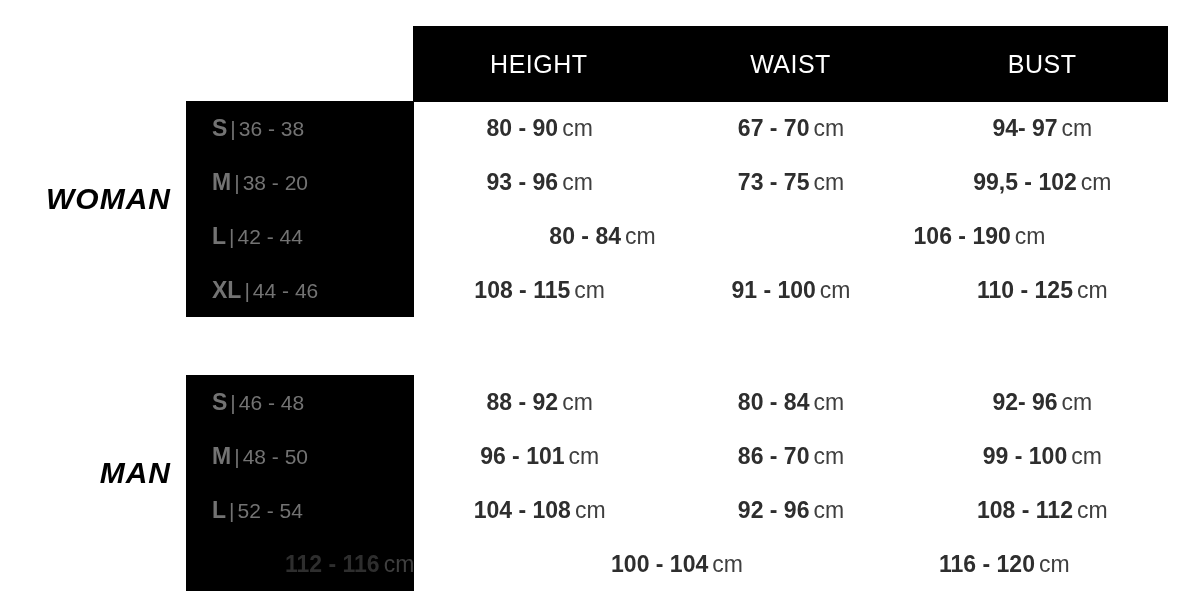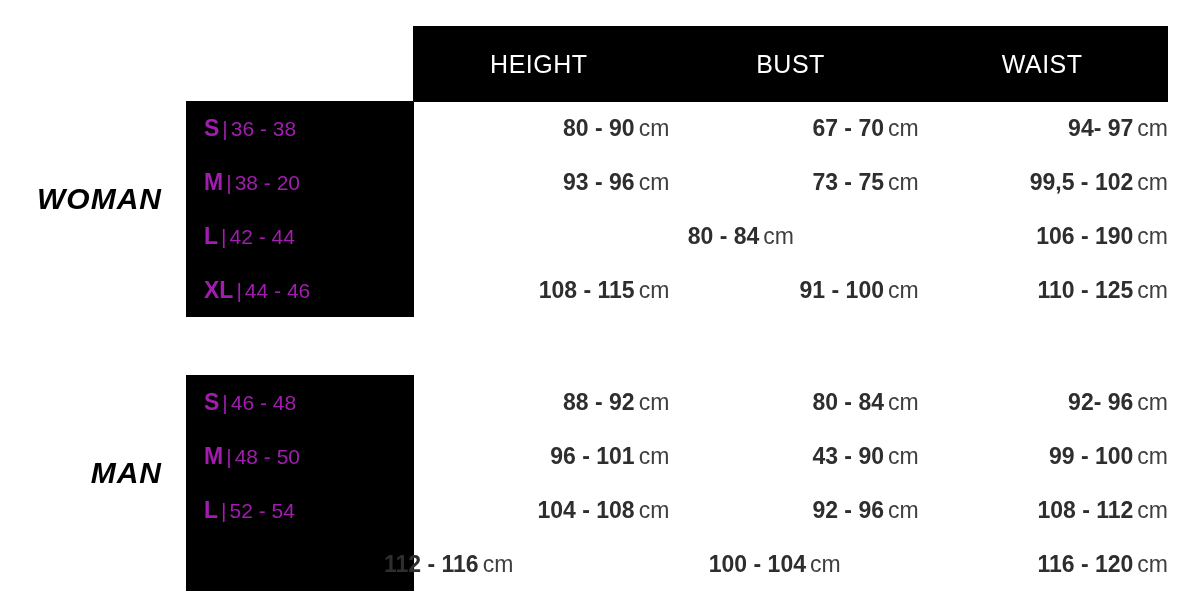--- a/index.html
+++ b/index.html
@@ -63,21 +63,21 @@
     font-size: 25px;
     letter-spacing: 0.5px;
     font-weight: 400;
   }
 
   
   .group-name {
     position: absolute;
     width: 186px;
     text-align: right;
-    padding-right: 24px;
+    padding-right: 15px;
     box-sizing: border-box;
     color: #000000;
     font-size: 30px;
     font-weight: bold;
     font-style: italic;
     letter-spacing: 1px;
   }
   .group-name.woman { left: 0px; top: 182px; }
   .group-name.man   { left: 0px; top: 456px; }
 
@@ -92,42 +92,41 @@
 
   .row {
     display: flex;
     height: 54px;
     align-items: center;
   }
 
   .size-cell {
     width: 228px;
     box-sizing: border-box;
-    padding-left: 12px;
-    color: #a21caf;
+    padding-left: 26px;
+    color: #737373;
     font-size: 21px;
     white-space: nowrap;
-    margin-left: 6px;
   }
   .size-cell .sz {
     font-weight: bold;
     font-size: 23px;
   }
   .size-cell .sep {
     font-weight: normal;
     padding: 0 3px;
   }
   .size-cell .num {
     font-weight: normal;
     font-size: 21px;
   }
 
   .meas-cell {
     flex: 1 1 0;
-    text-align: right;
+    text-align: center;
     color: #3f3f3f;
     font-size: 23px;
     white-space: nowrap;
   }
   .meas-cell .val {
     font-weight: bold;
     color: #2e2e2e;
   }
   .meas-cell .unit {
     font-weight: normal;
@@ -139,22 +138,22 @@
 <body>
 
 <div class="sheet">
 
   <div class="black-header"></div>
   <div class="black-col-woman"></div>
   <div class="black-col-man"></div>
 
   <div class="header-row">
     <div class="header-cell">HEIGHT</div>
+    <div class="header-cell">WAIST</div>
     <div class="header-cell">BUST</div>
-    <div class="header-cell">WAIST</div>
   </div>
 
   <div class="group-name woman">WOMAN</div>
   <div class="rows woman">
 
     <div class="row">
       <div class="size-cell">
         <span class="sz">S</span><span class="sep">|</span><span class="num">36 - 38</span>
       </div>
       <div class="meas-cell">
@@ -231,21 +230,21 @@
     </div>
 
     <div class="row">
       <div class="size-cell">
         <span class="sz">M</span><span class="sep">|</span><span class="num">48 - 50</span>
       </div>
       <div class="meas-cell">
         <span class="val">96 - 101</span><span class="unit">cm</span>
       </div>
       <div class="meas-cell">
-        <span class="val">43 - 90</span><span class="unit">cm</span>
+        <span class="val">86 - 70</span><span class="unit">cm</span>
       </div>
       <div class="meas-cell">
         <span class="val">99 - 100</span><span class="unit">cm</span>
       </div>
     </div>
 
     <div class="row">
       <div class="size-cell">
         <span class="sz">L</span><span class="sep">|</span><span class="num">52 - 54</span>
       </div>

